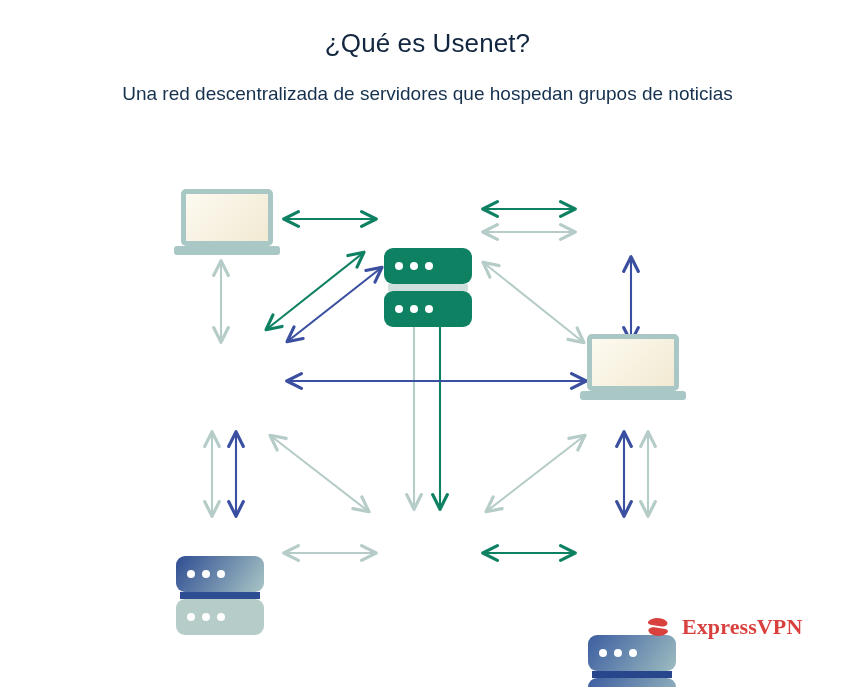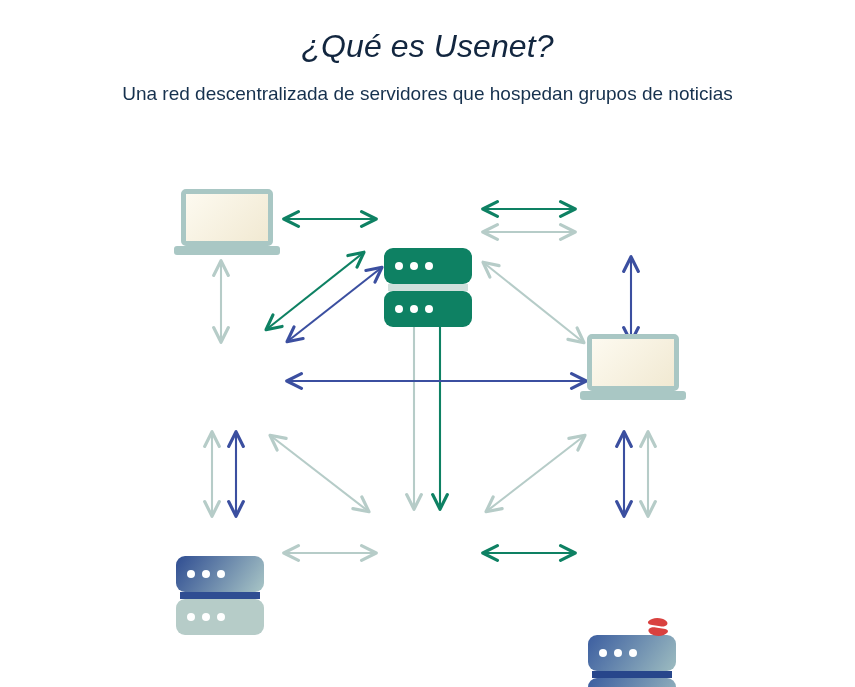--- a/index.html
+++ b/index.html
@@ -6,21 +6,21 @@
   body{
     width:855px;height:687px;background:#ffffff;
     font-family:"Liberation Sans","DejaVu Sans",sans-serif;
     position:relative;overflow:hidden;
   }
   .page{position:relative;width:855px;height:687px;}
 
   
   .title{
     position:absolute;left:0;top:28px;width:855px;text-align:center;
-    font-size:32px;font-weight:400;color:#12263f;letter-spacing:.1px;font-style:italic;
+    font-size:26px;font-weight:400;color:#12263f;letter-spacing:.1px;
   }
   .subtitle{
     position:absolute;left:0;top:80px;width:855px;text-align:center;
     font-size:19px;font-weight:400;color:#16314e;line-height:1.45;
   }
 
   
   .canvas{position:absolute;left:0;top:0;width:855px;height:687px;}
   .svg-layer{position:absolute;left:0;top:0;width:855px;height:687px;}
 
@@ -209,15 +209,16 @@
 
   <div class="logo">
     <svg class="mark" viewBox="0 0 32 32">
       <path d="M5.5 10.2 C8.5 6.4 15 5.4 20.5 7.1 C25 8.5 27.2 11.4 25.6 13.6
                C24.3 15.4 21.3 15.8 18.2 15.3 L8.2 13.6
                C6.0 13.2 4.6 11.8 5.5 10.2 Z" fill="#d9413f"></path>
       <path d="M26.4 21.6 C23.4 25.4 16.9 26.4 11.4 24.7 C6.9 23.3 4.7 20.4 6.3 18.2
                C7.6 16.4 10.6 16.0 13.7 16.5 L23.7 18.2
                C25.9 18.6 27.3 20.0 26.4 21.6 Z" fill="#d9413f"></path>
     </svg>
+    <span class="word">ExpressVPN</span>
   </div>
 
 </div>
 
 </body></html>

